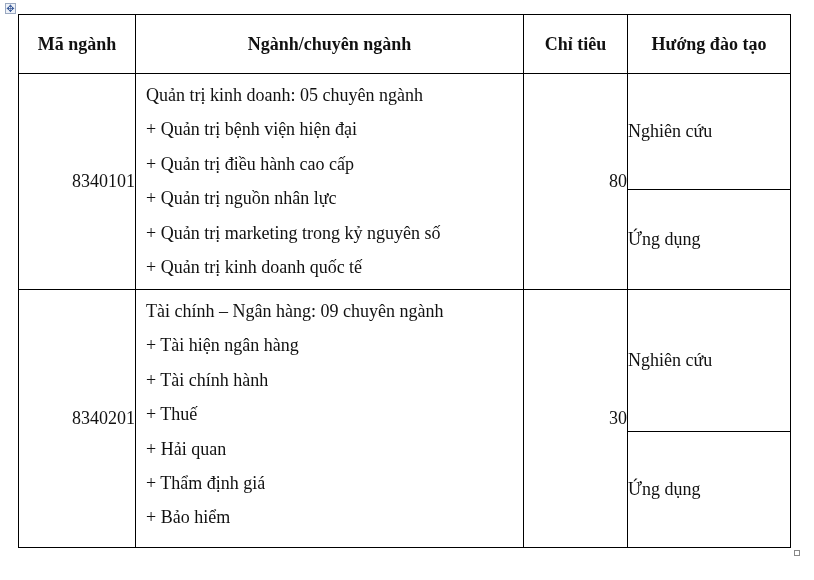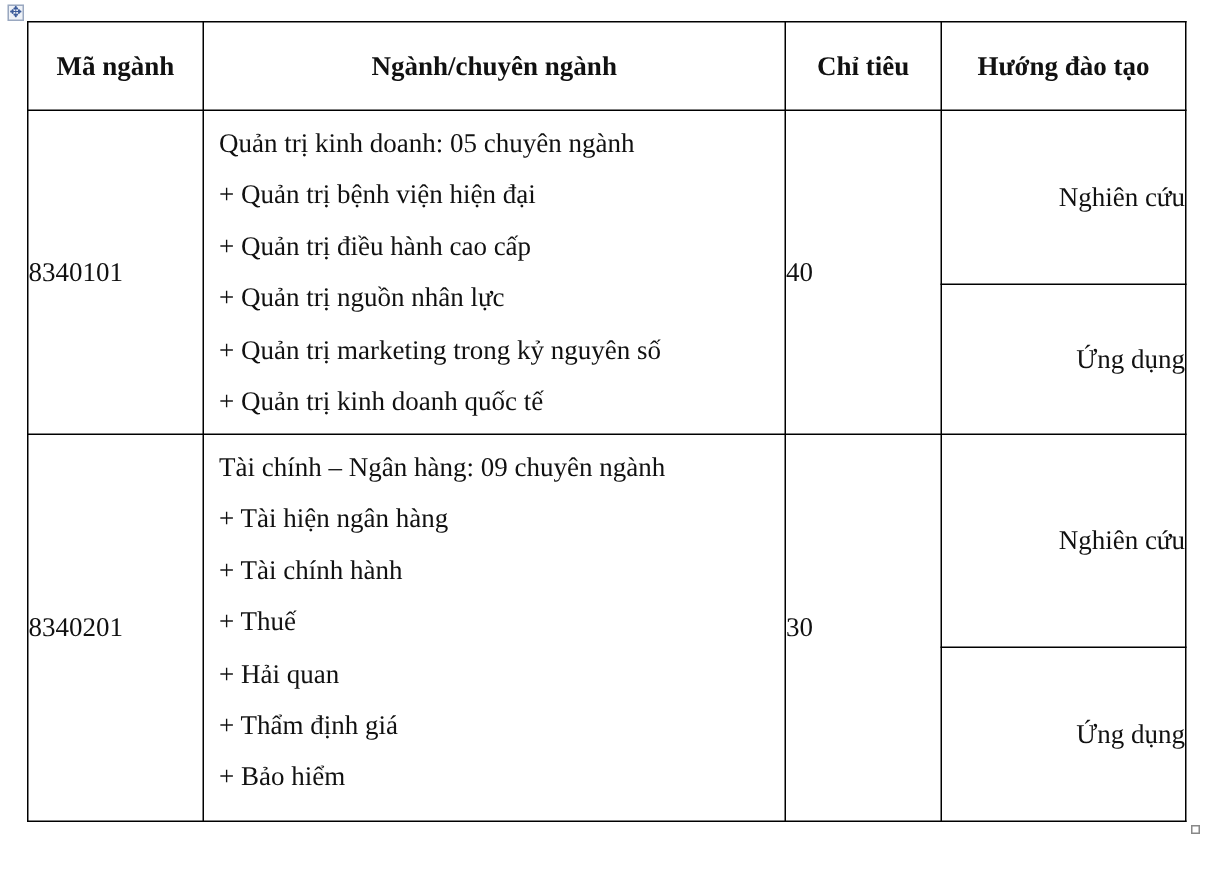--- a/index.html
+++ b/index.html
@@ -8,24 +8,24 @@
   .move-handle { position:absolute; left:5px; top:3px; width:11px; height:11px;
          border:1px solid #9aa8c0; background:#eef2f8; box-sizing:border-box;
          font-size:10px; line-height:9px; text-align:center; color:#3b5b9a; }
   .resize-handle { position:absolute; left:794px; top:550px; width:6px; height:6px;
          border:1px solid #888; background:#fff; box-sizing:border-box; }
   table { position:absolute; left:18px; top:14px; border-collapse:collapse;
           table-layout:fixed; }
   td, th { border:1.5px solid #000; padding:0; font-size:18px; }
   th { font-weight:bold; height:58px; text-align:center; vertical-align:middle;margin-top:20px; }
   .c1 { width:117px; } .c2 { width:388px; } .c3 { width:104px; } .c4 { width:163px; }
-  .code, .quota { text-align:left; vertical-align:middle; }
+  .code, .quota { text-align:right; vertical-align:middle; }
   .majors { vertical-align:top; padding:8px 10px 0 10px; }
   .line { height:34.4px; line-height:26px; white-space:nowrap; }
-  .dir { text-align:right; vertical-align:middle; }
+  .dir { text-align:left; vertical-align:middle; }
 </style>
 </head>
 <body>
 
 <div class="move-handle">✥</div>
 
 <table>
   <colgroup>
       <col class="c1">
       <col class="c2">
@@ -43,21 +43,21 @@
   <tr style="height:116px;">
     <td class="code" rowspan="2">8340101</td>
     <td class="majors" rowspan="2">
       <div class="line">Quản trị kinh doanh: 05 chuyên ngành</div>
       <div class="line">+ Quản trị bệnh viện hiện đại</div>
       <div class="line">+ Quản trị điều hành cao cấp</div>
       <div class="line">+ Quản trị nguồn nhân lực</div>
       <div class="line">+ Quản trị marketing trong kỷ nguyên số</div>
       <div class="line">+ Quản trị kinh doanh quốc tế</div>
     </td>
-    <td class="quota" rowspan="2">40</td>
+    <td class="quota" rowspan="2">80</td>
     <td class="dir">Nghiên cứu</td>
   </tr>
   <tr style="height:100px;">
     <td class="dir">Ứng dụng</td>
   </tr>
 
   <tr style="height:142px;">
     <td class="code" rowspan="2">8340201</td>
     <td class="majors" rowspan="2">
       <div class="line">Tài chính – Ngân hàng: 09 chuyên ngành</div>

